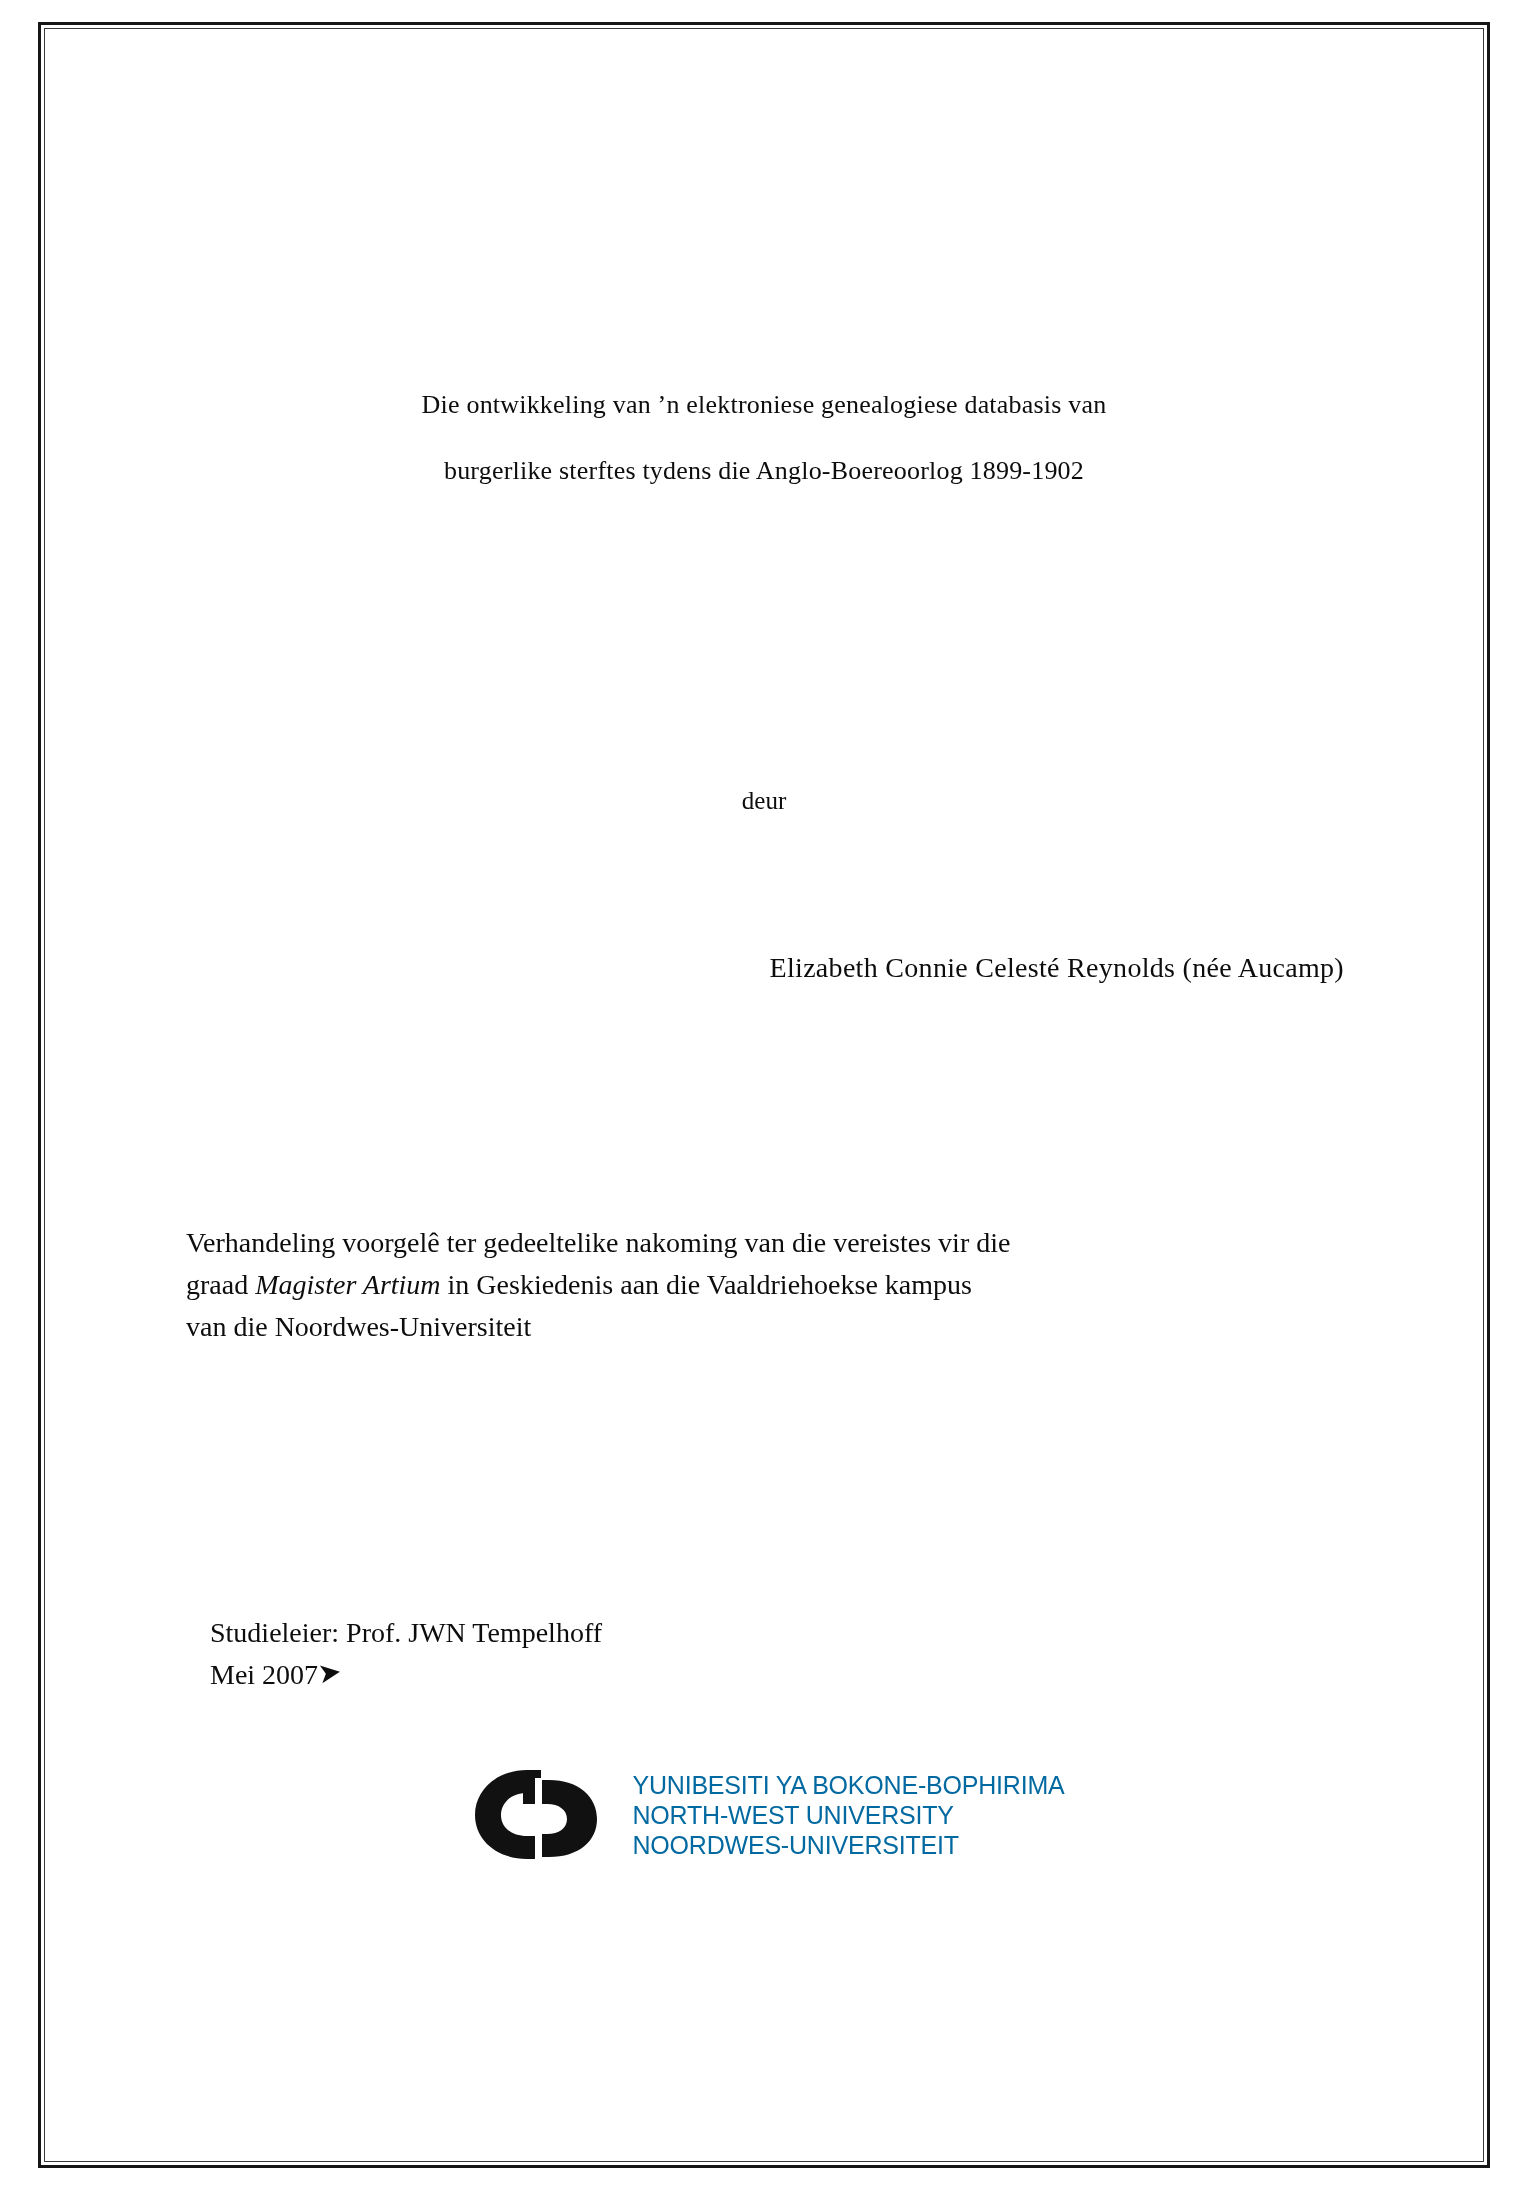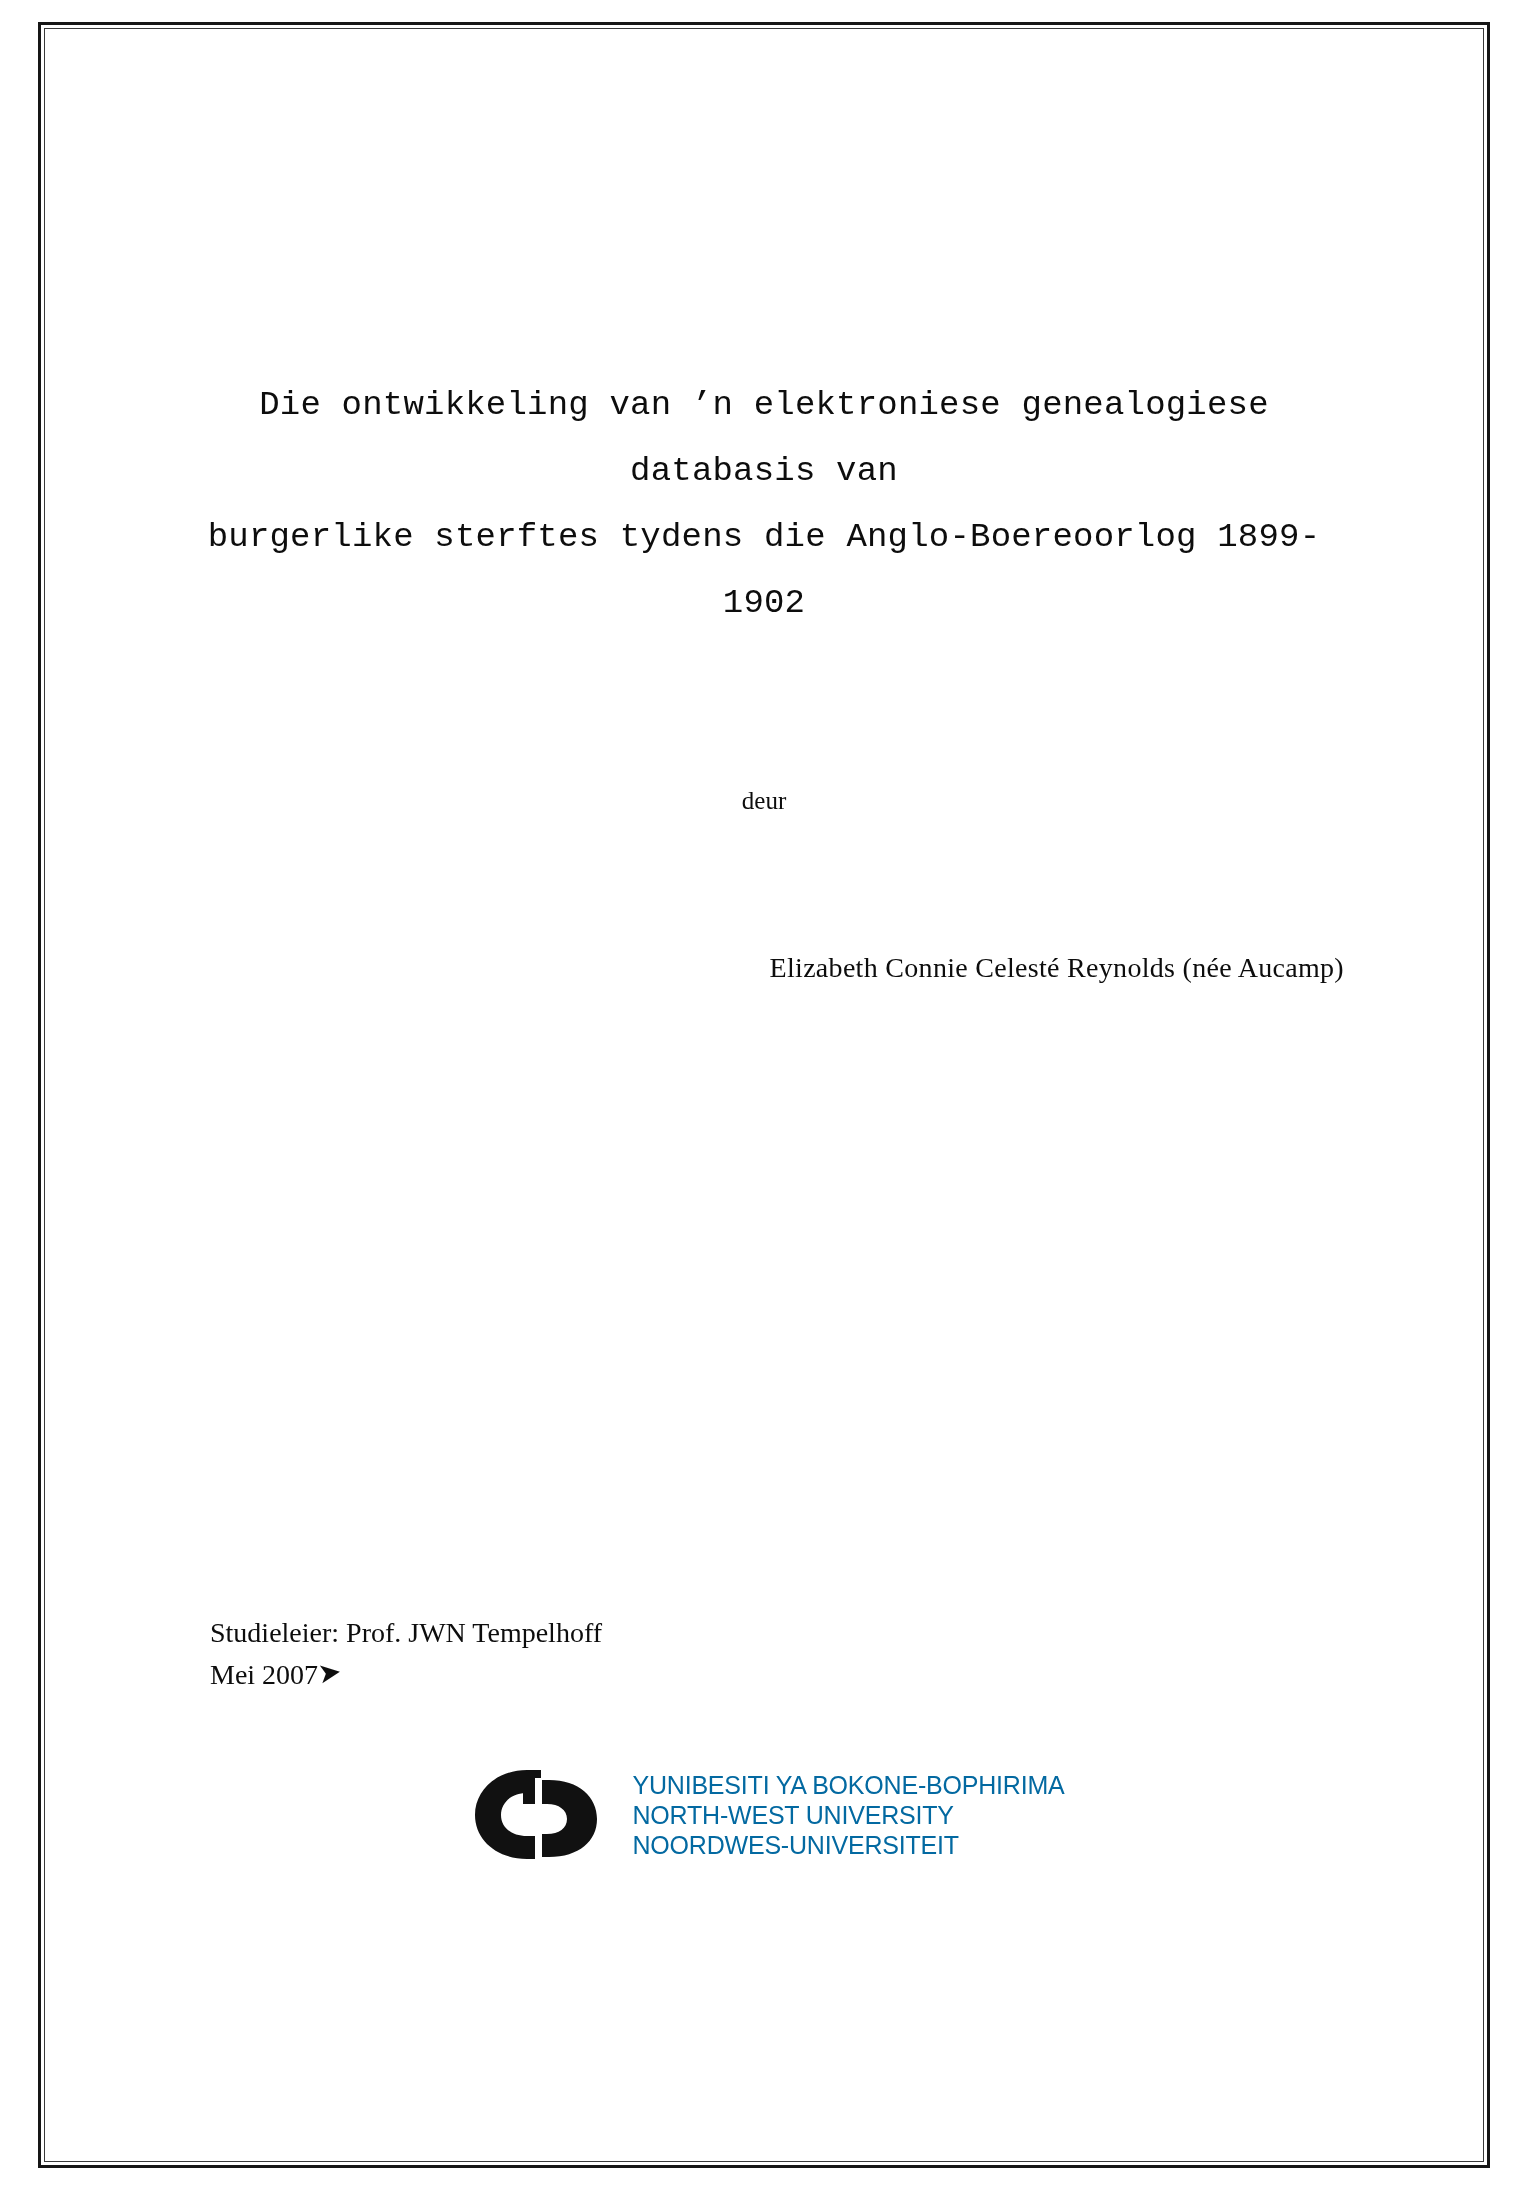--- a/index.html
+++ b/index.html
@@ -54,24 +54,23 @@
   }
 
   .title-block {
     position: absolute;
     top: 350px;
     left: 0;
     width: 1160px;
     text-align: center;
   }
   .title-line {
-    font-size: 34px;
+    font-size: 26px;
     line-height: 66px;
     letter-spacing: 0.2px;
-    font-family: Liberation Mono, monospace;
   }
 
   .deur {
     position: absolute;
     top: 765px;
     left: 0;
     width: 1160px;
     text-align: center;
     font-size: 25px;
   }
@@ -157,20 +156,25 @@
 
     <div class="title-block">
       <div class="title-line">Die ontwikkeling van ’n elektroniese genealogiese databasis van</div>
       <div class="title-line">burgerlike sterftes tydens die Anglo-Boereoorlog 1899-1902</div>
     </div>
 
     <div class="deur">deur</div>
 
     <div class="author">Elizabeth Connie Celesté Reynolds (née Aucamp)</div>
 
+    <div class="statement">
+      <div>Verhandeling voorgelê ter gedeeltelike nakoming van die vereistes vir die</div>
+      <div><span>graad </span><em>Magister Artium</em><span> in Geskiedenis aan die Vaaldriehoekse kampus</span></div>
+      <div class="line3">van die Noordwes-Universiteit</div>
+    </div>
 
     <div class="supervisor-block">
       <div>Studieleier: Prof. JWN Tempelhoff</div>
       <div><span>Mei 2007</span><span class="scan-mark">➤</span></div>
     </div>
 
     <div class="logo-wrap">
       <div class="logo-mark">
         <svg viewBox="0 0 155 105" width="155" height="105" aria-hidden="true">
 

